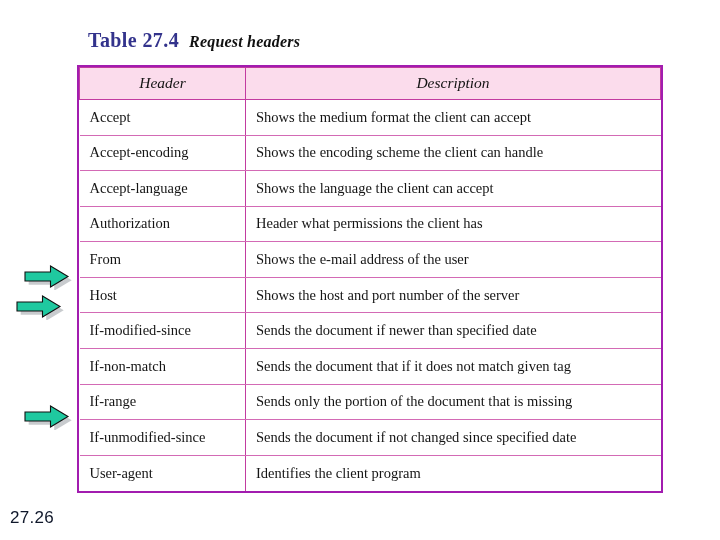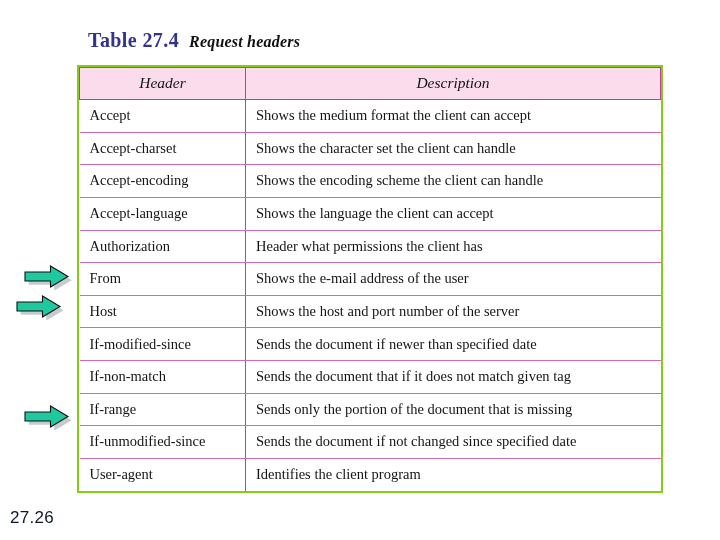--- a/index.html
+++ b/index.html
@@ -48,21 +48,21 @@
   }
 
   
   .table-frame {
     position: absolute;
     left: 77px;
     top: 65px;
     width: 586px;
     height: 428px;
     box-sizing: border-box;
-    border: 2px solid #84cc16;
+    border: 2px solid #a21caf;
     background: #ffffff;
   }
   table.headers-table {
     width: 100%;
     height: 100%;
     border-collapse: collapse;
     table-layout: fixed;
     background: #ffffff;
   }
   table.headers-table col.c-key { width: 166px; }
@@ -143,24 +143,20 @@
           <th>Header</th>
           <th>Description</th>
         </tr>
       </thead>
       <tbody id="table-body">
           <tr>
             <td class="key-cell">Accept</td>
             <td class="desc-cell">Shows the medium format the client can accept</td>
           </tr>
           <tr>
-            <td class="key-cell">Accept-charset</td>
-            <td class="desc-cell">Shows the character set the client can handle</td>
-          </tr>
-          <tr>
             <td class="key-cell">Accept-encoding</td>
             <td class="desc-cell">Shows the encoding scheme the client can handle</td>
           </tr>
           <tr>
             <td class="key-cell">Accept-language</td>
             <td class="desc-cell">Shows the language the client can accept</td>
           </tr>
           <tr>
             <td class="key-cell">Authorization</td>
             <td class="desc-cell">Header what permissions the client has</td>

